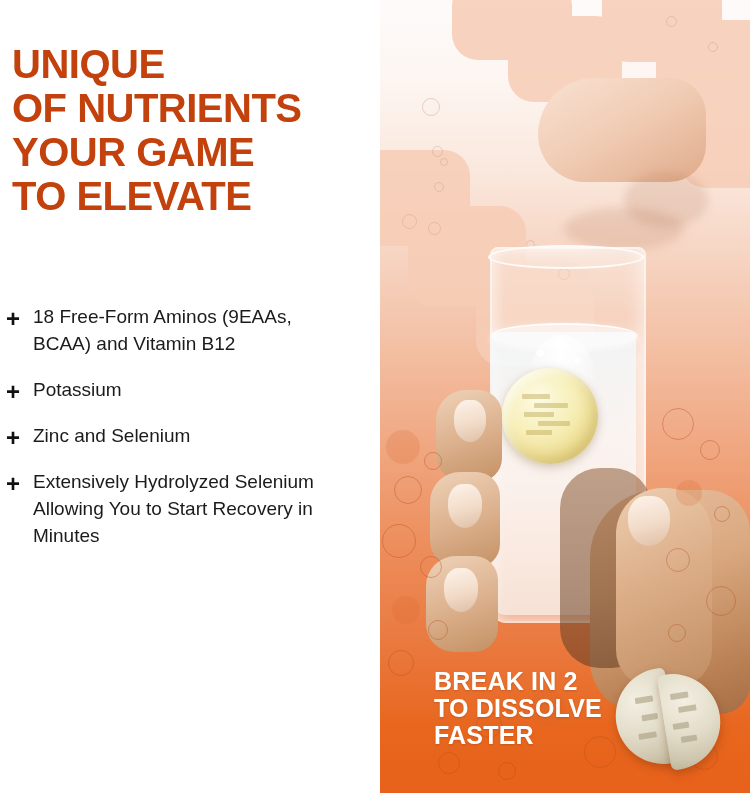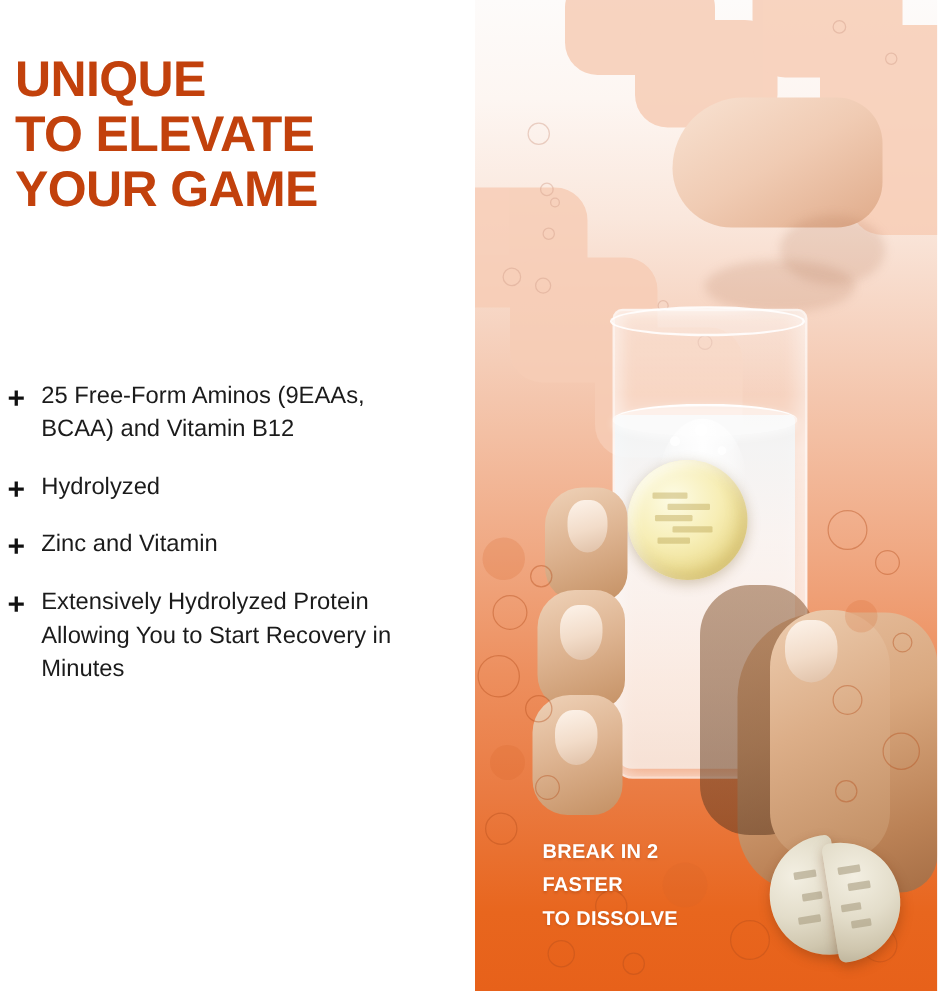--- a/index.html
+++ b/index.html
@@ -94,21 +94,21 @@
     border-radius:46px 46px 38px 38px;
     background:linear-gradient(155deg,#edcdb0 0%,#dcae88 45%,#c08d62 100%);}
   .hh-f{position:absolute;border-radius:30px 24px 24px 28px;
     background:linear-gradient(160deg,#efd2b8 0%,#ddb390 48%,#c49063 100%);}
   .hh-nail{position:absolute;border-radius:42% 42% 50% 50%;
     background:linear-gradient(165deg,#fdf3ea 0%,#f2dcc9 55%,#dfbfa5 100%);}
   .hh-dark{position:absolute;border-radius:40px;background:linear-gradient(180deg,#8e5c36 0%,#5e3a22 100%);}
 
   
   .caption{position:absolute;left:54px;bottom:44px;width:200px;
-    color:#ffffff;font-weight:bold;font-size:16px;line-height:27px;
+    color:#ffffff;font-weight:bold;font-size:25px;line-height:27px;
     letter-spacing:.2px;text-transform:uppercase;
     text-shadow:0 1px 2px rgba(120,45,10,.28);}
   .caption div{white-space:nowrap;}
 
   
   .btab{position:absolute;left:232px;bottom:18px;width:110px;height:110px;}
   .btab-half{position:absolute;top:6px;width:56px;height:96px;
     background:radial-gradient(circle at 40% 30%,#f3efe2 0%,#e3ddca 45%,#cfc6ae 78%,#b8ae95 100%);
     box-shadow:0 4px 9px rgba(110,50,15,.35);}
   .btab-l{left:4px;border-radius:48px 6px 6px 48px;transform:rotate(-9deg);}
@@ -117,44 +117,45 @@
 </style>
 </head>
 <body>
 
 <div class="poster">
 
   <div class="left">
 
     <div class="headline">
       <div>UNIQUE</div>
+      <div>OF NUTRIENTS</div>
+      <div>YOUR GAME</div>
       <div>TO ELEVATE</div>
-      <div>YOUR GAME</div>
     </div>
 
     <div class="features">
 
       <div class="feat">
         <span class="plus">+</span>
-        <p>25 Free-Form Aminos  (9EAAs, BCAA) and Vitamin B12</p>
-      </div>
-
-      <div class="feat">
-        <span class="plus">+</span>
-        <p>Hydrolyzed</p>
-      </div>
-
-      <div class="feat">
-        <span class="plus">+</span>
-        <p>Zinc and Vitamin</p>
-      </div>
-
-      <div class="feat">
-        <span class="plus">+</span>
-        <p>Extensively Hydrolyzed Protein Allowing You to Start Recovery in Minutes</p>
+        <p>18 Free-Form Aminos  (9EAAs, BCAA) and Vitamin B12</p>
+      </div>
+
+      <div class="feat">
+        <span class="plus">+</span>
+        <p>Potassium</p>
+      </div>
+
+      <div class="feat">
+        <span class="plus">+</span>
+        <p>Zinc and Selenium</p>
+      </div>
+
+      <div class="feat">
+        <span class="plus">+</span>
+        <p>Extensively Hydrolyzed Selenium Allowing You to Start Recovery in Minutes</p>
       </div>
 
     </div>
   </div>
 
   <div class="right">
 
     <div class="steps">
       <div class="stepblk" style="left:-40px;top:150px;width:130px;height:96px;"></div>
       <div class="stepblk" style="left:28px;top:206px;width:118px;height:100px;"></div>
@@ -250,22 +251,22 @@
       <div class="bub" style="left:96px;top:712px;width:24px;height:24px;"></div>
       <div class="bub" style="left:204px;top:736px;width:30px;height:30px;"></div>
       <div class="bub" style="left:58px;top:752px;width:20px;height:20px;"></div>
       <div class="bub" style="left:260px;top:700px;width:18px;height:18px;"></div>
       <div class="bub" style="left:310px;top:742px;width:26px;height:26px;"></div>
       <div class="bub" style="left:118px;top:762px;width:16px;height:16px;"></div>
     </div>
 
     <div class="caption">
       <div>BREAK IN 2</div>
+      <div>TO DISSOLVE</div>
       <div>FASTER</div>
-      <div>TO DISSOLVE</div>
     </div>
 
     <div class="btab">
       <div class="btab-half btab-l">
         <div class="btab-emb" style="left:22px;top:26px;width:18px;height:6px;"></div>
         <div class="btab-emb" style="left:26px;top:44px;width:16px;height:6px;"></div>
         <div class="btab-emb" style="left:20px;top:62px;width:18px;height:6px;"></div>
       </div>
       <div class="btab-half btab-r">
         <div class="btab-emb" style="left:10px;top:20px;width:18px;height:6px;"></div>

